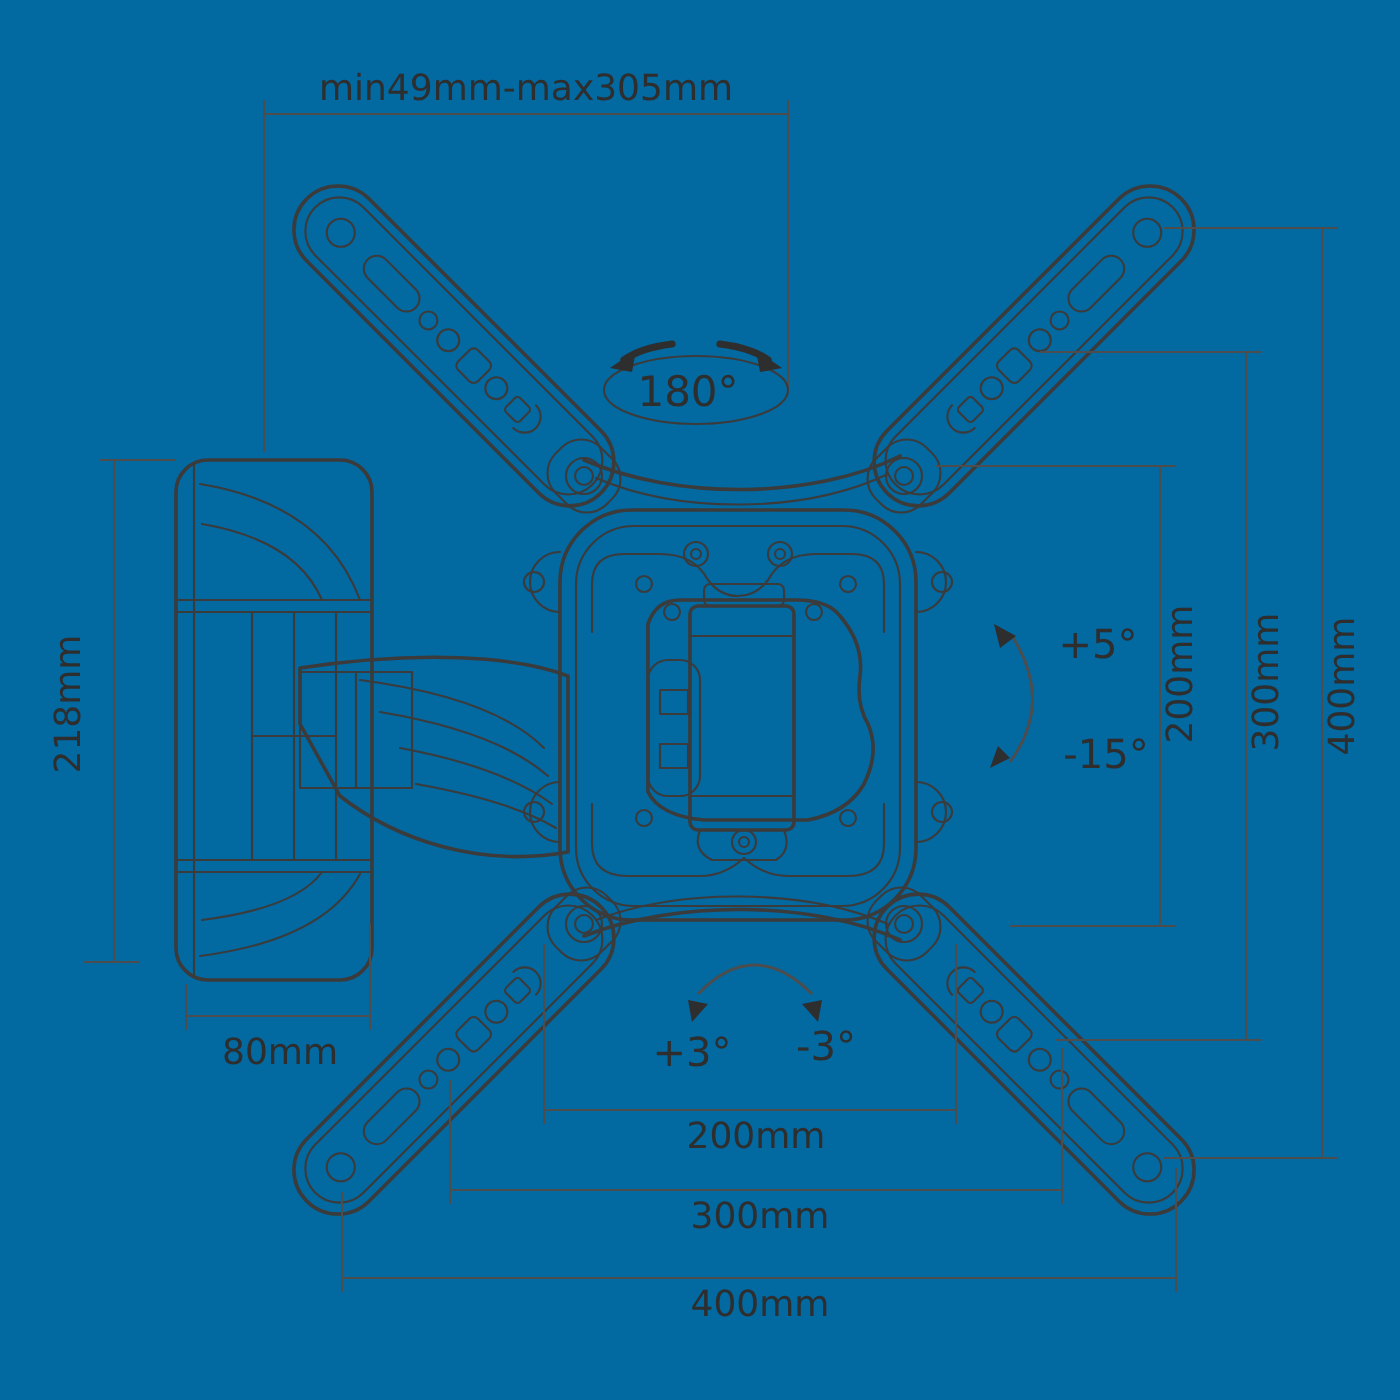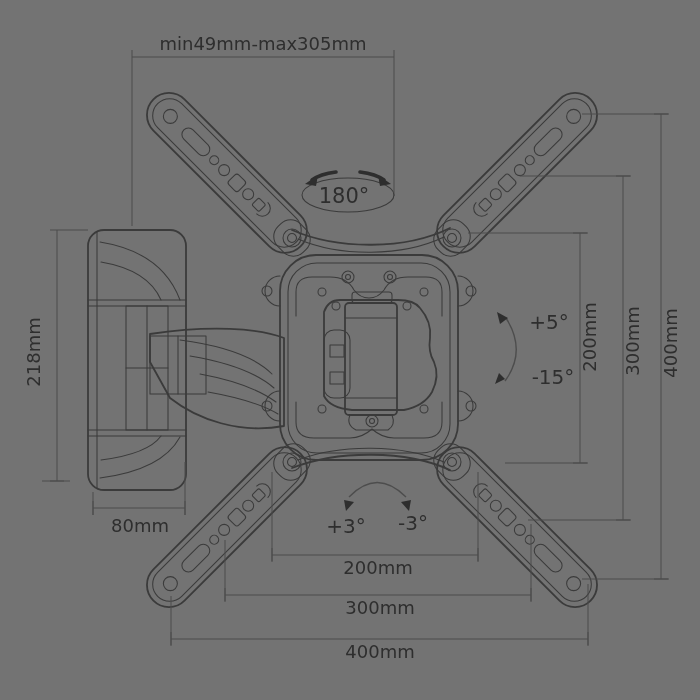--- a/index.html
+++ b/index.html
@@ -1,16 +1,16 @@
 <!DOCTYPE html>
 <html><head>
 <meta charset="utf-8">
 <style>
   html,body{margin:0;padding:0;background:#ffffff;}
-  .stage{position:relative;width:700px;height:700px;background:#737373;overflow:hidden;
+  .stage{position:relative;width:700px;height:700px;background:#0369a1;overflow:hidden;
          font-family:"DejaVu Sans", sans-serif;}
   svg{display:block;}
   .s2{stroke:#3b3b3b;stroke-width:1.8;fill:none;stroke-linejoin:round;stroke-linecap:round;}
   .s1{stroke:#3b3b3b;stroke-width:1.05;fill:none;stroke-linejoin:round;stroke-linecap:round;}
   .dim{stroke:#4d4d4d;stroke-width:1;fill:none;}
   .arrow{fill:#2e2e2e;stroke:none;}
   .thick{stroke:#2e2e2e;stroke-width:3.6;fill:none;stroke-linecap:round;}
   text{fill:#2e2e2e;font-family:"DejaVu Sans", sans-serif;}
   .lab{font-size:18px;}
   .ang{font-size:20px;}

